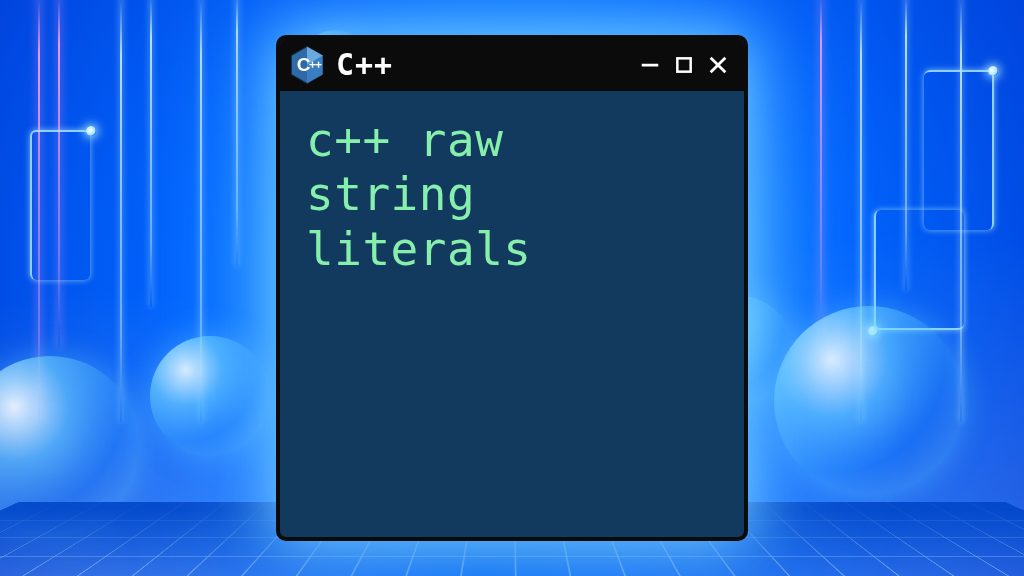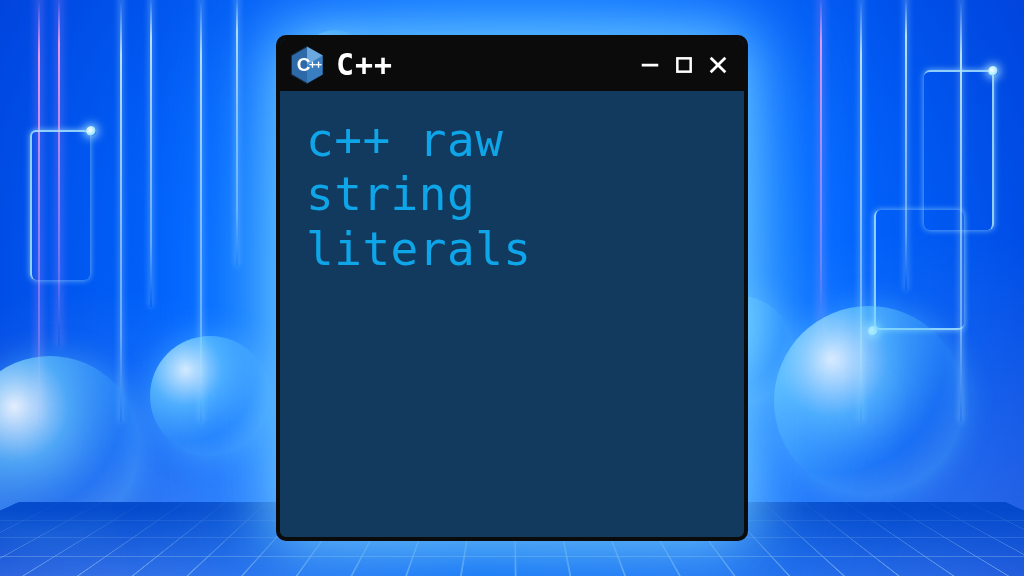--- a/index.html
+++ b/index.html
@@ -77,21 +77,21 @@
   .title-text {
     font: 700 30px/1 "DejaVu Sans Mono","Consolas","Menlo",monospace;
     letter-spacing: 1px; flex: 1 1 auto; color: #fff;
   }
   .win-controls { display: flex; align-items: center; gap: 10px; }
   .ctrl { width: 24px; height: 24px; display:flex; align-items:center; justify-content:center; }
   .ctrl svg { stroke: #fff; stroke-width: 3; fill: none; }
   .content {
     flex: 1 1 auto; padding: 22px 26px;
     font: 400 46px/1.18 "DejaVu Sans Mono","Consolas","Menlo",monospace;
-    color: #0ea5e9; white-space: pre-line;
+    color: #86efac; white-space: pre-line;
     letter-spacing: .5px;
     border-radius: 30px;
   }
 </style>
 </head>
 <body>
 
 <div class="bg">
 
   <div class="vline pink" style="left:38px"></div>

